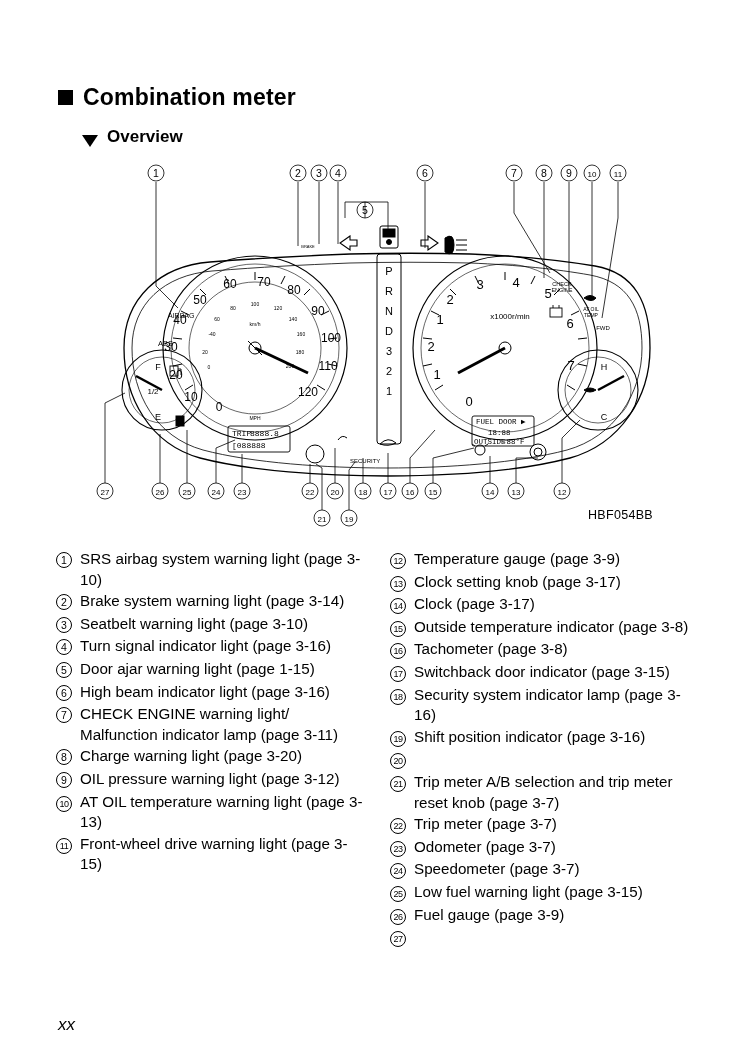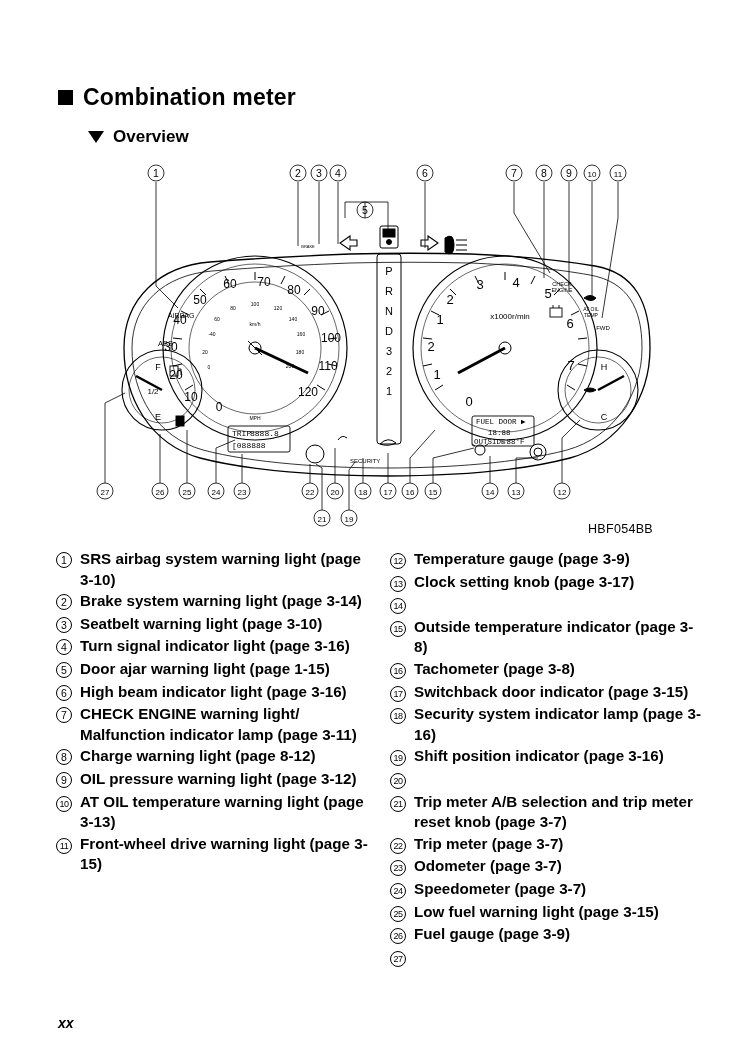--- a/index.html
+++ b/index.html
@@ -33,24 +33,24 @@
     background: #000;
     display: inline-block;
   }
   .h1-text {
     font-size: 23px;
     font-weight: bold;
     letter-spacing: 0.2px;
   }
   .h2-row {
     position: absolute;
-    left: 88px;
+    left: 82px;
     top: 127px;
     display: flex;
-    align-items: center;
+    align-items: flex-end;
     gap: 9px;
   }
   .h2-tri {
     width: 0; height: 0;
     border-left: 8px solid transparent;
     border-right: 8px solid transparent;
     border-top: 12px solid #000;
   }
   .h2-text {
     font-size: 17px;
@@ -64,21 +64,20 @@
     width: 660px;
     height: 375px;
   }
   .figure svg { display: block; }
   .fig-code {
     position: absolute;
     left: 588px;
     top: 508px;
     font-size: 12.5px;
     letter-spacing: 0.3px;
-    margin-top: 14px;
   }
   
   .legend {
     position: absolute;
     left: 56px;
     top: 549px;
     width: 648px;
     display: flex;
     gap: 22px;
   }
@@ -105,29 +104,28 @@
     font-size: 10.5px;
     line-height: 14px;
     text-align: center;
     font-family: "Liberation Sans", sans-serif;
   }
   .legend-num .circnum.two { font-size: 9px; letter-spacing: -0.5px; }
   .legend-text {
     font-size: 15.2px;
     line-height: 20.6px;
     flex: 1 1 auto;
-    font-weight: bold;
   }
   
   .folio {
     position: absolute;
     left: 58px;
     top: 1015px;
-    font-size: 14px;
-    font-weight: bold;
+    font-size: 17px;
+    font-weight: normal;
     font-style: italic;
   }
   .lead { stroke: #000; stroke-width: 0.8; fill: none; }
   .meter-line { stroke: #000; fill: none; }
   .tiny { font-size: 5px; font-family: "Liberation Sans", sans-serif; }
   .tiny2 { font-size: 4px; font-family: "Liberation Sans", sans-serif; }
 </style>
 </head>
 <body>
 
@@ -478,21 +476,21 @@
       <div class="legend-item">
         <span class="legend-num"><span class="circnum">6</span></span>
         <span class="legend-text">High beam indicator light (page 3-16)</span>
       </div>
       <div class="legend-item">
         <span class="legend-num"><span class="circnum">7</span></span>
         <span class="legend-text">CHECK ENGINE warning light/ Malfunction indicator lamp (page 3-11)</span>
       </div>
       <div class="legend-item">
         <span class="legend-num"><span class="circnum">8</span></span>
-        <span class="legend-text">Charge warning light (page 8-12)</span>
+        <span class="legend-text">Charge warning light (page 3-20)</span>
       </div>
       <div class="legend-item">
         <span class="legend-num"><span class="circnum">9</span></span>
         <span class="legend-text">OIL pressure warning light (page 3-12)</span>
       </div>
       <div class="legend-item">
         <span class="legend-num"><span class="circnum two">10</span></span>
         <span class="legend-text">AT OIL temperature warning light (page 3-13)</span>
       </div>
       <div class="legend-item">
@@ -505,20 +503,21 @@
       <div class="legend-item">
         <span class="legend-num"><span class="circnum two">12</span></span>
         <span class="legend-text">Temperature gauge (page 3-9)</span>
       </div>
       <div class="legend-item">
         <span class="legend-num"><span class="circnum two">13</span></span>
         <span class="legend-text">Clock setting knob (page 3-17)</span>
       </div>
       <div class="legend-item">
         <span class="legend-num"><span class="circnum two">14</span></span>
+        <span class="legend-text">Clock (page 3-17)</span>
       </div>
       <div class="legend-item">
         <span class="legend-num"><span class="circnum two">15</span></span>
         <span class="legend-text">Outside temperature indicator (page 3-8)</span>
       </div>
       <div class="legend-item">
         <span class="legend-num"><span class="circnum two">16</span></span>
         <span class="legend-text">Tachometer (page 3-8)</span>
       </div>
       <div class="legend-item">

